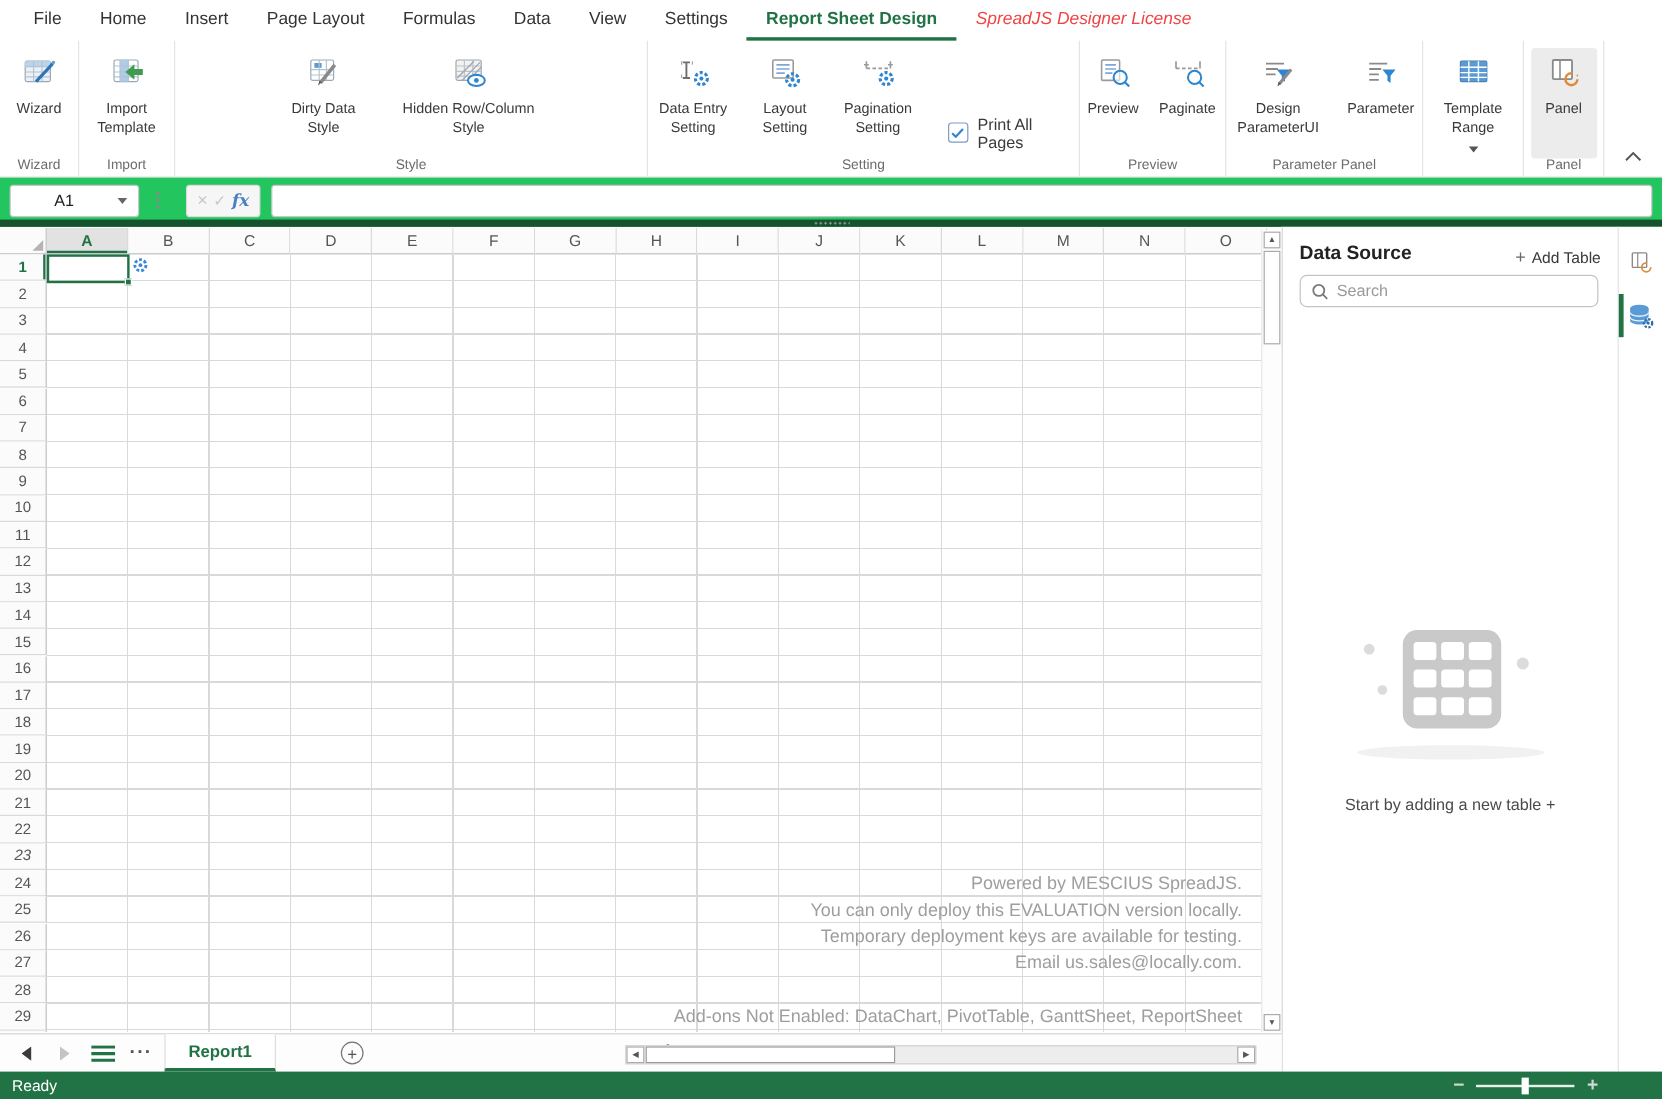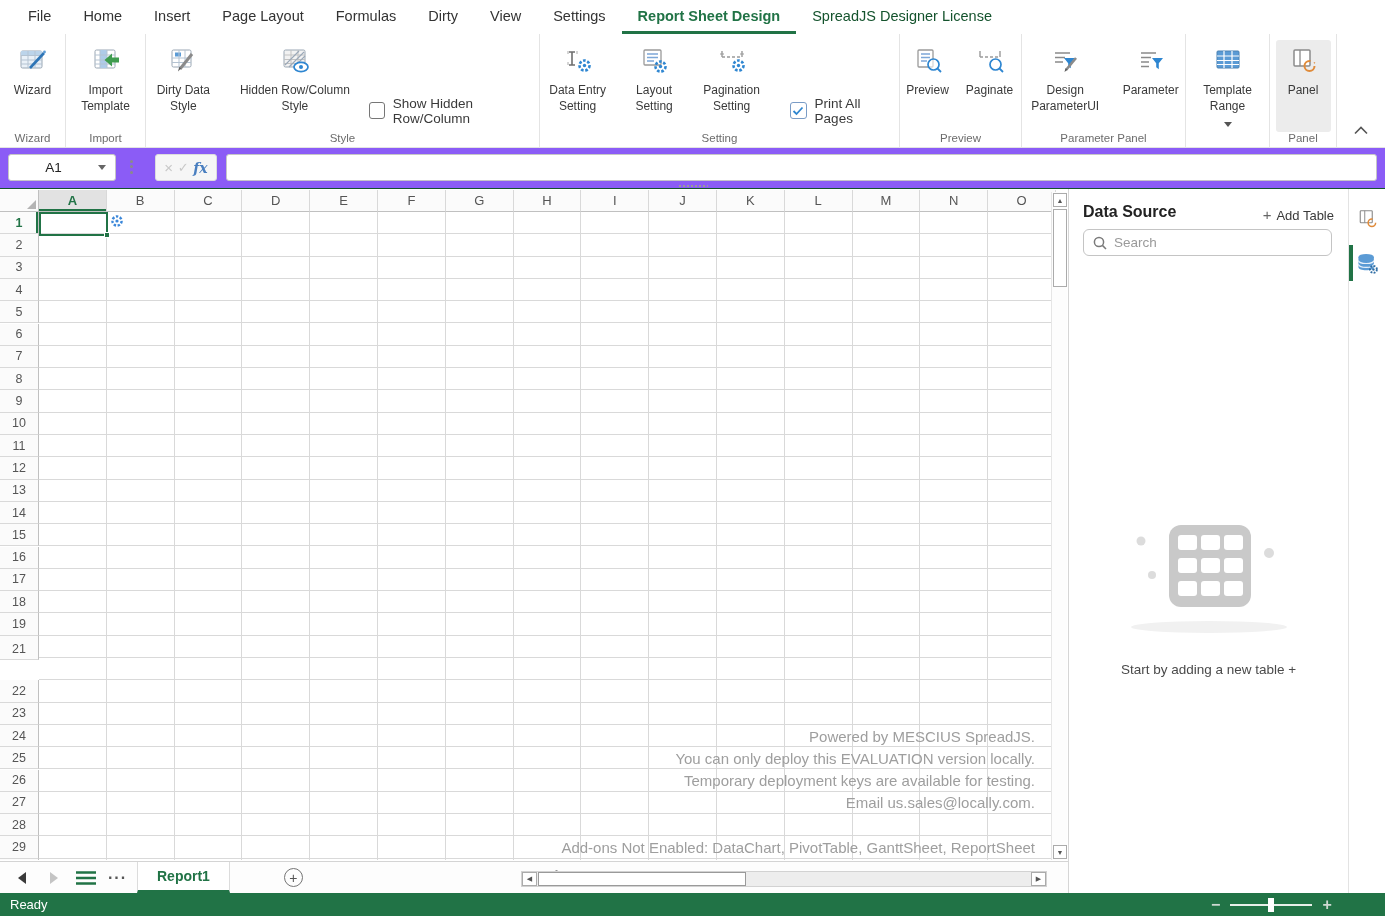--- a/index.html
+++ b/index.html
@@ -6,21 +6,21 @@
   html,body { background:#fff; }
   #app { position:relative; width:1385px; height:916px; overflow:hidden;
          font-family:"Liberation Sans", sans-serif; color:#333; background:#fff; }
 
   
   .menubar { position:absolute; left:0; top:0; width:100%; height:34px;
              display:flex; align-items:stretch; padding-left:12px; background:#fff; }
   .menu-item { display:flex; align-items:center; padding:0 16px; font-size:14.5px;
                color:#333; border-bottom:3px solid transparent; cursor:default; }
   .menu-item.active { color:#217346; font-weight:bold; border-bottom-color:#217346; }
-  .menu-item.green { color:#14532d; }
+  .menu-item.green { color:#ef4444;font-style:italic; }
 
   
   .ribbon { position:absolute; left:0; top:34px; width:100%; height:114px;
             display:flex; background:#fff; border-bottom:1px solid #e3e3e3; }
   .grp { position:relative; height:100%; border-right:1px solid #e4e4e4;
          display:flex; align-items:flex-start; justify-content:center; gap:4px; padding-top:6px; }
   .grp-label { position:absolute; bottom:3px; left:0; right:0; text-align:center;
                font-size:11.5px; color:#6c6c6c; }
   .rbtn { display:flex; flex-direction:column; align-items:center; padding-top:6px;
           border-radius:3px; min-height:92px; }
@@ -30,22 +30,22 @@
   .chk-row { display:flex; align-items:center; gap:8px; align-self:center; margin-top:34px; font-size:13.5px; color:#3a3a3a; }
   .chk { width:17px; height:17px; border:1px solid #767676; border-radius:3px; background:#fff;
          display:flex; align-items:center; justify-content:center; }
   .chk.checked { border-color:#7a9cc6; }
   .ddown { width:0; height:0; border-left:4px solid transparent; border-right:4px solid transparent;
            border-top:5px solid #555; margin-top:8px; }
   .chevron-box { position:relative; flex:1; border-right:none; }
   .chevron-up { position:absolute; bottom:12px; left:50%; transform:translateX(-50%); }
 
   
-  .fbar { position:absolute; left:0; top:148px; width:100%; height:41px; background:#8b5cf6;
-          border-bottom:1px solid #14532d; }
+  .fbar { position:absolute; left:0; top:148px; width:100%; height:41px; background:#22c55e;
+          border-bottom:6px solid #14532d; }
   .namebox { position:absolute; left:8px; top:6px; width:108px; height:27px; background:#fff;
              border:1px solid #c6c6c6; border-radius:3px; display:flex; align-items:center; }
   .namebox .nb-val { flex:1; text-align:center; font-size:13.5px; color:#222; }
   .nb-arrow { width:0; height:0; border-left:4.5px solid transparent; border-right:4.5px solid transparent;
               border-top:5px solid #666; margin-right:9px; }
   .vdots { position:absolute; left:130px; top:9px; width:4px; height:20px; color:#777;
            font-size:13px; line-height:6px; letter-spacing:0; }
   .vdots i { display:block; width:3px; height:3px; border-radius:50%; background:#8a8a8a; margin:2.5px 0; }
   .fxbox { position:absolute; left:155px; top:6px; width:62px; height:27px; border:1px solid #dcdcdc;
            border-radius:3px; display:flex; align-items:center; justify-content:space-around; padding:0 6px;
@@ -141,21 +141,21 @@
 <body>
 
 <div id="app">
 
   <div class="menubar">
     <div class="menu-item">File</div>
     <div class="menu-item">Home</div>
     <div class="menu-item">Insert</div>
     <div class="menu-item">Page Layout</div>
     <div class="menu-item">Formulas</div>
-    <div class="menu-item">Dirty</div>
+    <div class="menu-item">Data</div>
     <div class="menu-item">View</div>
     <div class="menu-item">Settings</div>
     <div class="menu-item active">Report Sheet Design</div>
     <div class="menu-item green">SpreadJS Designer License</div>
   </div>
 
   <div class="ribbon">
 
     <div class="grp" style="width:66px">
       <div class="rbtn" style="width:58px">
@@ -197,24 +197,20 @@
       </div>
       <div class="rbtn" style="width:132px">
         <svg class="ricon" viewBox="0 0 32 30">
           <rect x="5" y="4" width="21" height="17" rx="1.5" fill="#f2f2f2" stroke="#9aa7b4"></rect>
           <path d="M5 9h21M5 13.5h21M5 17.5h21M12 4v17M19 4v17" stroke="#c2c2c2" stroke-width="1" fill="none"></path>
           <path d="M6 19L20 5M10 21L25 6M15 21L26 10" stroke="#9aa8b8" stroke-width="1.1"></path>
           <ellipse cx="22" cy="21" rx="7" ry="4.6" fill="#fff" stroke="#2e86d1" stroke-width="1.7"></ellipse>
           <circle cx="22" cy="21" r="2" fill="#2e86d1"></circle>
         </svg>
         <span class="lbl">Hidden Row/Column Style</span>
-      </div>
-      <div class="chk-row">
-        <span class="chk"></span>
-        <span>Show Hidden Row/Column</span>
       </div>
       <div class="grp-label">Style</div>
     </div>
 
     <div class="grp" style="width:360px; gap:8px">
       <div class="rbtn" style="width:78px">
         <svg class="ricon" viewBox="0 0 32 30">
           <path d="M7 6h6M10 6v13M7 19h6" stroke="#6f6f6f" stroke-width="1.6" fill="none"></path>
           <path d="M6 5v3M6 16v3M15 5v3" stroke="#aaa" stroke-width="1" fill="none"></path>
           <circle cx="22.5" cy="19.5" r="5" fill="none" stroke="#2e86d1" stroke-width="2.6" stroke-dasharray="2.6 1.7"></circle>
@@ -378,23 +374,23 @@
         <div class="row-h" style="top: 245px;">11</div>
         <div class="row-h" style="top: 267.3px;">12</div>
         <div class="row-h" style="top: 289.6px;">13</div>
         <div class="row-h" style="top: 311.9px;">14</div>
         <div class="row-h" style="top: 334.2px;">15</div>
         <div class="row-h" style="top: 356.5px;">16</div>
         <div class="row-h" style="top: 378.8px;">17</div>
         <div class="row-h" style="top: 401.1px;">18</div>
         <div class="row-h" style="top: 423.4px;">19</div>
         <div class="row-h" style="top: 445.7px;">20</div>
-        <div class="row-h" style="top: 448px;">21</div>
+        <div class="row-h" style="top: 468px;">21</div>
         <div class="row-h" style="top: 490.3px;">22</div>
-        <div class="row-h" style="top: 512.6px;">23</div>
+        <div class="row-h" style="top: 512.6px; font-style: italic;">23</div>
         <div class="row-h" style="top: 534.9px;">24</div>
         <div class="row-h" style="top: 557.2px;">25</div>
         <div class="row-h" style="top: 579.5px;">26</div>
         <div class="row-h" style="top: 601.8px;">27</div>
         <div class="row-h" style="top: 624.1px;">28</div>
         <div class="row-h" style="top: 646.4px;">29</div>
         <div class="row-h" style="top: 668.7px;">30</div>
       </div>
     <div id="watermarks">
         <div class="wm" style="top: 534.9px;">Powered by MESCIUS SpreadJS.</div>

